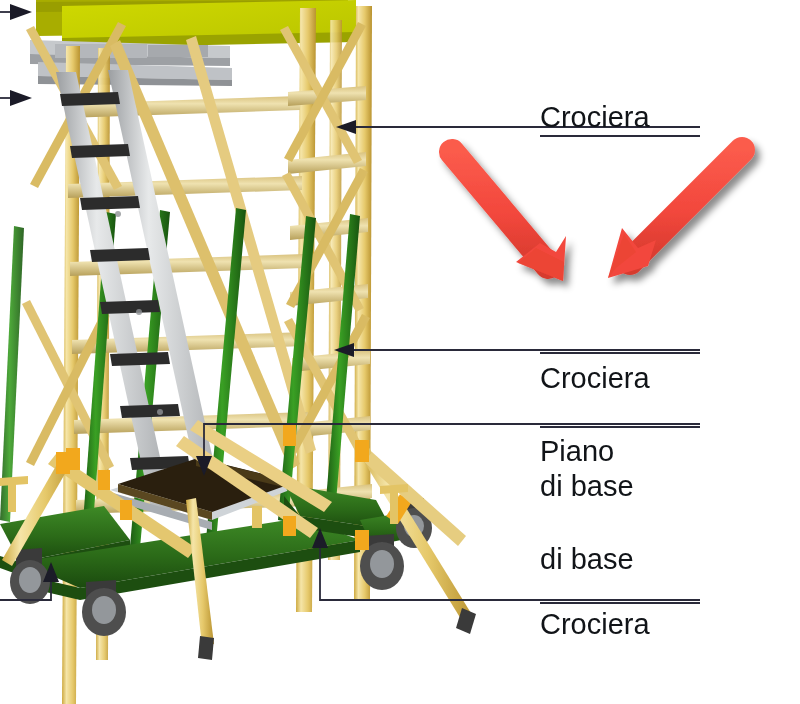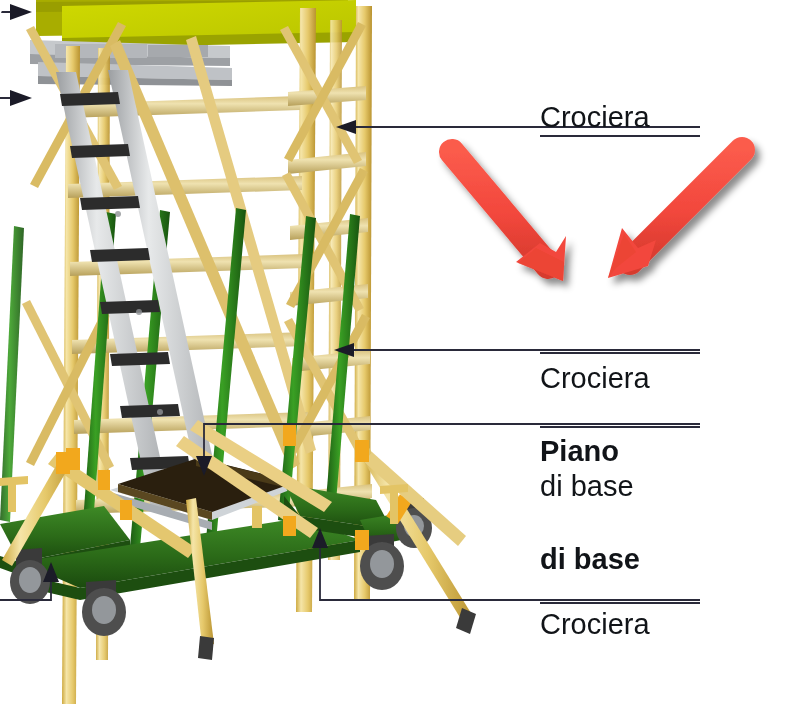--- a/index.html
+++ b/index.html
@@ -1,17 +1,17 @@
 <!DOCTYPE html>
 <html><head>
 <meta charset="utf-8">
 <style>
   html,body{margin:0;padding:0;background:#fff;}
   body{width:800px;height:704px;overflow:hidden;font-family:"Liberation Sans",sans-serif;}
-  #stage{position:relative;width:800px;height:704px;background:#ffffff;overflow:hidden;border-radius:19px;}
+  #stage{position:relative;width:800px;height:704px;background:#ffffff;overflow:hidden;}
   #scene{position:absolute;left:0;top:0;width:800px;height:704px;}
   .label{
     position:absolute;
     color:#111418;
     font-family:"Liberation Sans",sans-serif;
     font-size:29px;
     line-height:36px;
     white-space:pre;
     letter-spacing:0px;
   }
@@ -307,21 +307,21 @@
     </g>
   </svg>
 
   <div class="label" style="left:540px;top:99px;">Crociera</div>
 
   <div class="label" style="left:540px;top:288px;">
     <div>Crociera</div>
     <div>di base</div>
   </div>
 
-  <div class="label" style="left:540px;top:361px;font-weight:bold;">
+  <div class="label" style="left:540px;top:361px;">
     <div>Piano</div>
     <div>di base</div>
   </div>
 
   <div class="label" style="left:540px;top:534px;">
     <div>Crociera</div>
     
   </div>
 
 </div>

